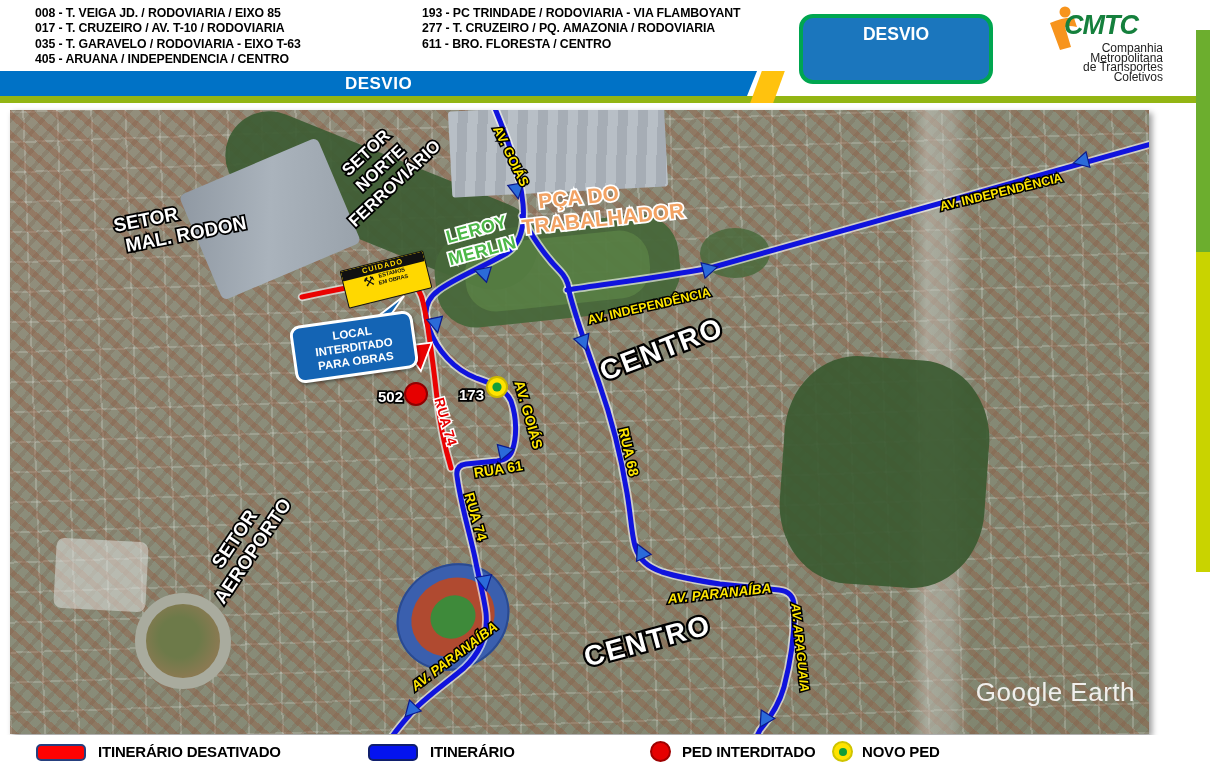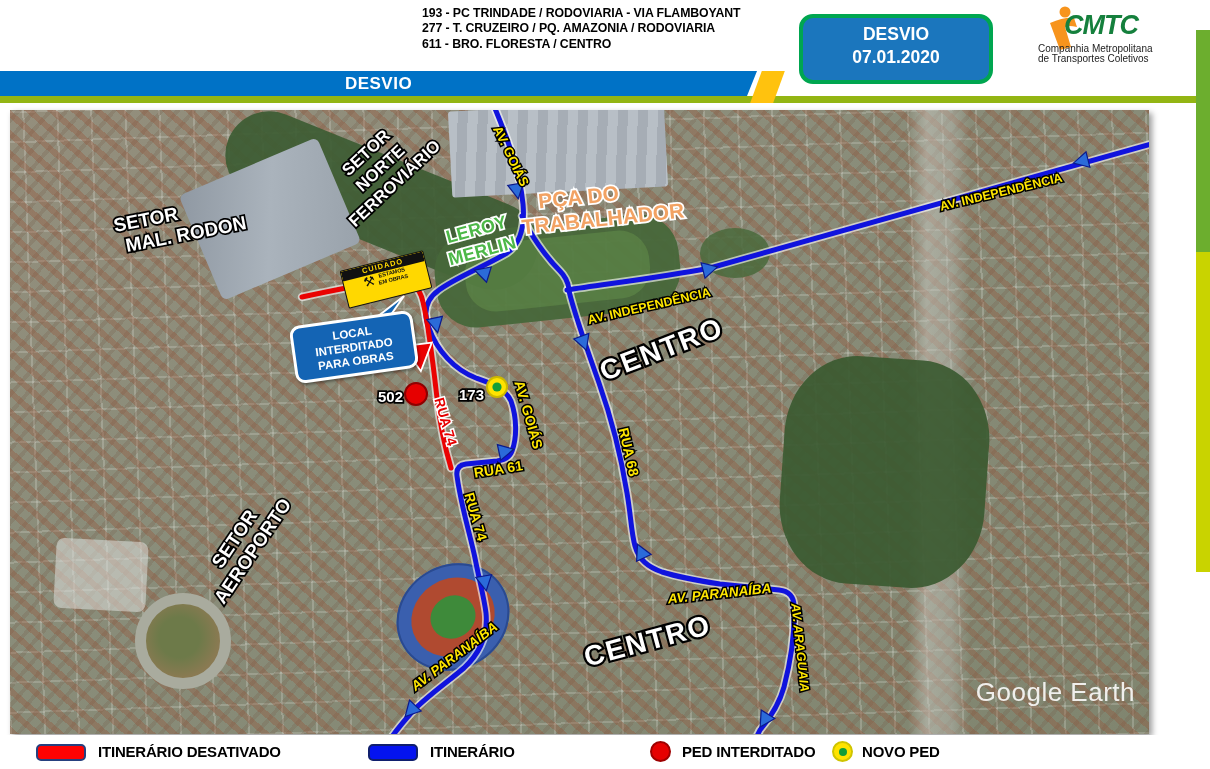--- a/index.html
+++ b/index.html
@@ -18,21 +18,21 @@
   .green-bar{position:absolute;left:0;top:96px;width:1210px;height:7px;background:#93b513;}
   .yellow-stripe{position:absolute;left:756px;top:71px;width:23px;height:32px;background:#ffc20e;
                  transform:skewX(-20deg);}
   .badge{position:absolute;left:799px;top:14px;width:186px;height:57px;background:#1b76bd;
          border:4px solid #00a650;border-radius:14px;color:#fff;text-align:center;
          font-weight:bold;font-size:17.5px;line-height:23px;padding-top:5px;box-sizing:content-box;z-index:5;}
   .logo{position:absolute;left:1038px;top:4px;width:125px;height:62px;}
   .logo-mark{position:absolute;left:6px;top:2px;width:40px;height:46px;}
   .logo-text{position:absolute;left:26px;top:6px;font-size:27px;font-weight:900;font-style:italic;
              color:#15803d;letter-spacing:-1px;}
-  .logo-sub{position:absolute;left:0;top:40px;width:125px;text-align:left;font-size:10px;
+  .logo-sub{position:absolute;left:0;top:40px;width:125px;text-align:right;font-size:12px;
             color:#222;line-height:9.5px;}
   .side-bar-green{position:absolute;left:1196px;top:30px;width:14px;height:222px;background:#6cae2e;}
   .side-bar-lime{position:absolute;left:1196px;top:252px;width:14px;height:320px;background:#c9d300;}
 
   
   .map{position:absolute;left:10px;top:110px;width:1139px;height:624px;overflow:hidden;
        box-shadow:3px 3px 6px rgba(0,0,0,.4);}
   .map-bg{position:absolute;inset:0;
      background:linear-gradient(150deg,#948e7c 0%,#8a8d7a 40%,#80856f 100%);}
   .map-bg::before{content:"";position:absolute;inset:0;background:
@@ -107,35 +107,40 @@
   .sw-circ{position:absolute;top:6px;width:21px;height:21px;border-radius:50%;box-sizing:border-box;}
   .c-red{left:650px;background:#e60000;border:2px solid #9e0000;}
   .c-yg{left:832px;background:#ffe300;border:2px solid #cfc400;}
   .c-yg::after{content:"";position:absolute;left:4.5px;top:4.5px;width:8px;height:8px;border-radius:50%;background:#119e38;}
 </style>
 </head>
 <body>
 
 <div class="page">
 
+  <ul class="route-col left">
+    <li>008 - T. VEIGA JD. / RODOVIARIA / EIXO 85</li>
+    <li>017 - T. CRUZEIRO / AV. T-10 / RODOVIARIA</li>
+    <li>035 - T. GARAVELO / RODOVIARIA - EIXO T-63</li>
+    <li>405 - ARUANA / INDEPENDENCIA / CENTRO</li>
+  </ul>
   <ul class="route-col right">
     <li>193 - PC TRINDADE / RODOVIARIA - VIA FLAMBOYANT</li>
     <li>277 - T. CRUZEIRO / PQ. AMAZONIA / RODOVIARIA</li>
     <li>611 - BRO. FLORESTA / CENTRO</li>
   </ul>
 
   <div class="blue-bar">
     <span>DESVIO</span>
   </div>
   <div class="green-bar"></div>
   <div class="yellow-stripe"></div>
 
   <div class="badge">
     <div>DESVIO</div>
-    <div>07.01.2020</div>
   </div>
 
   <div class="logo">
     <svg class="logo-mark" viewBox="0 0 40 46">
       <circle cx="21" cy="6" r="5.5" fill="#f7941d"></circle>
       <path d="M6 17 Q20 11 30 12 L33 21 Q24 19 21 21 L27 41 L16 44 Z" fill="#f7941d"></path>
     </svg>
     <span class="logo-text">CMTC</span>
     <div class="logo-sub">
       <div>Companhia Metropolitana</div>

